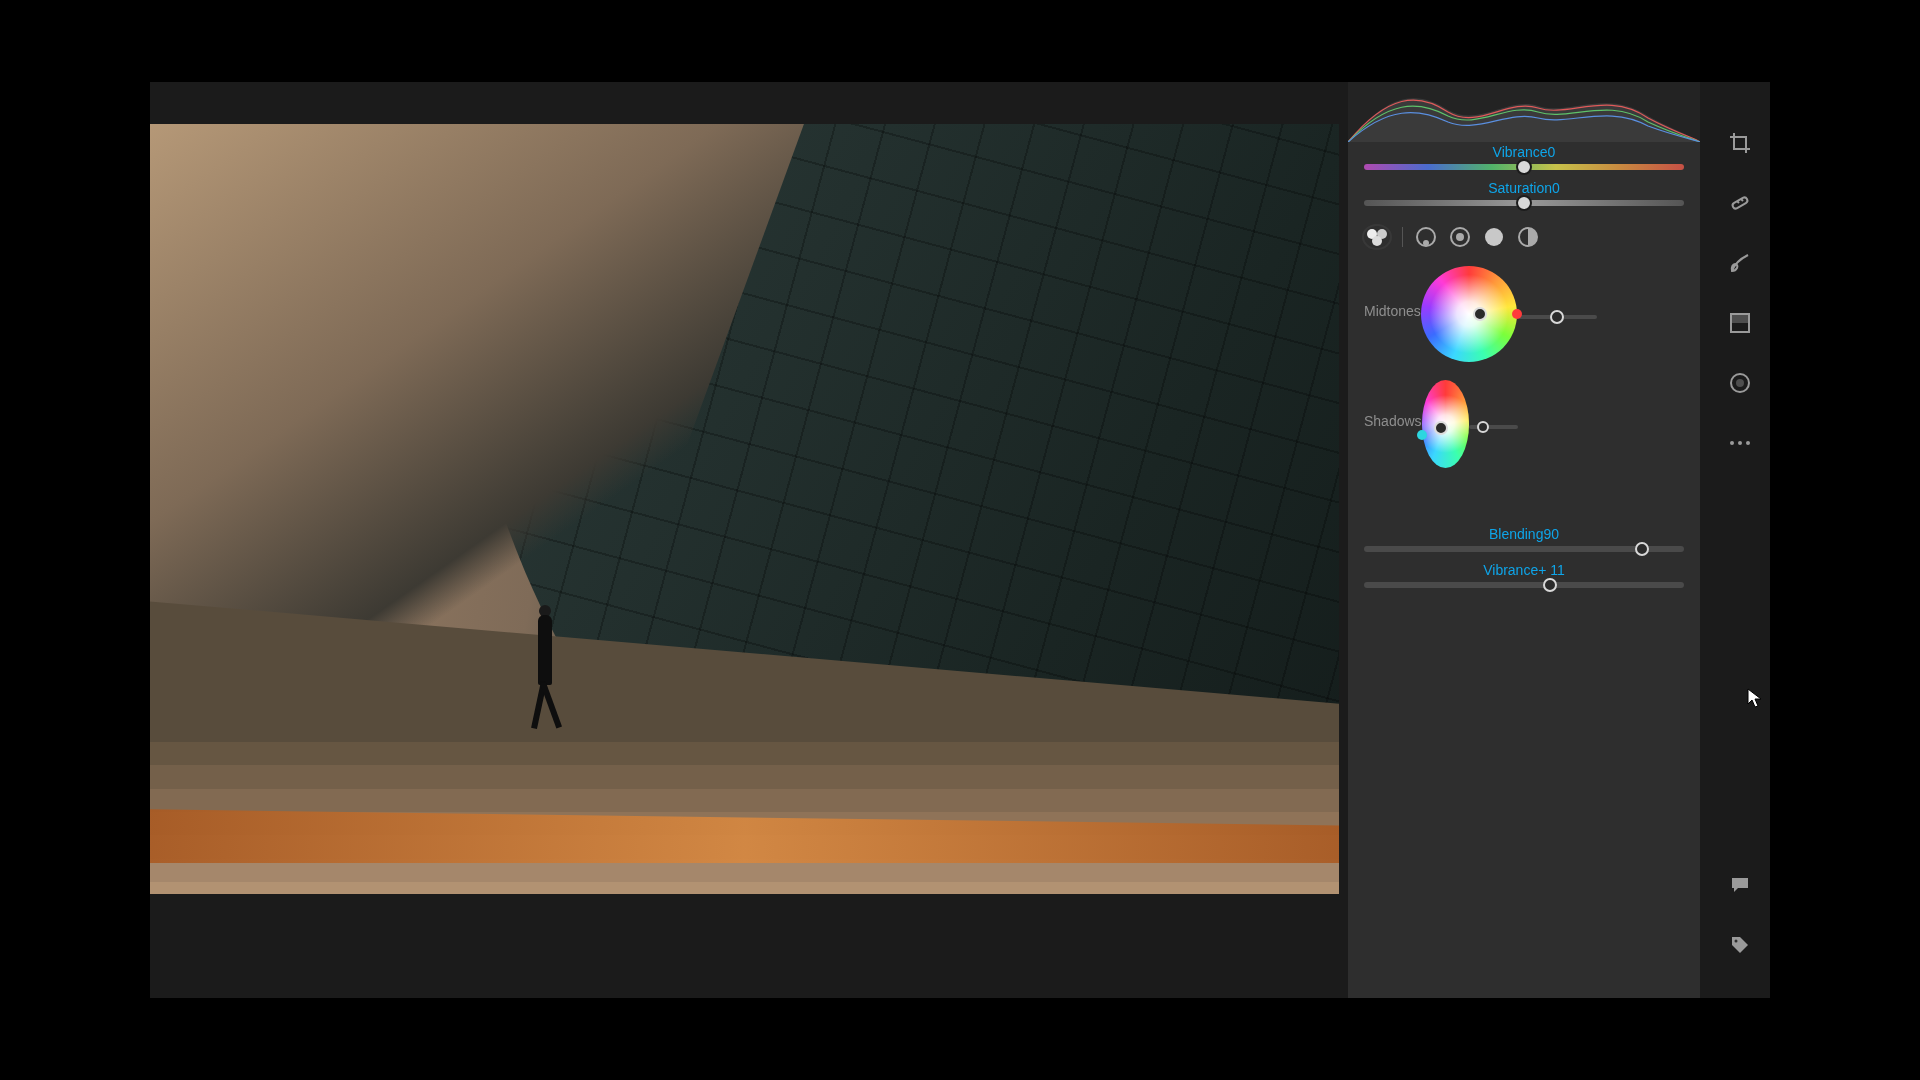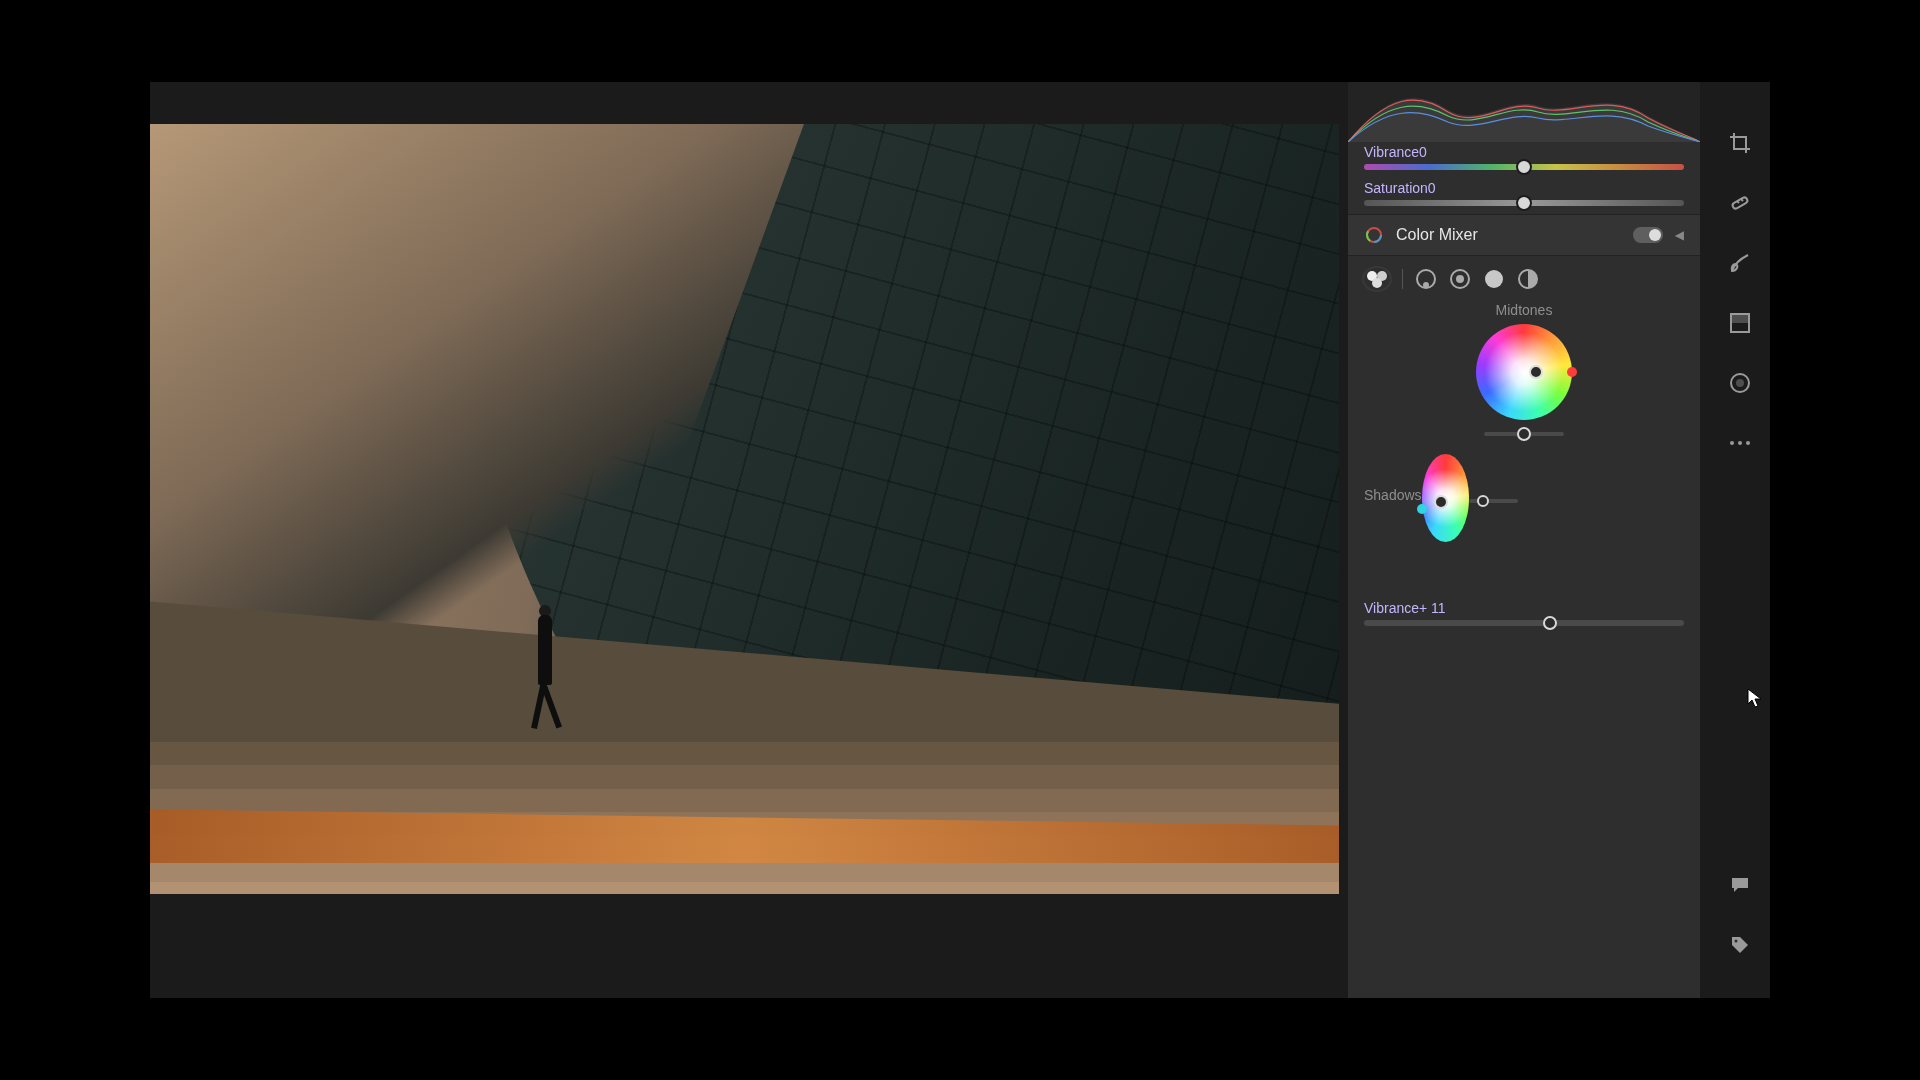--- a/index.html
+++ b/index.html
@@ -91,21 +91,21 @@
 
 .histo {
   position: relative;
   height: 60px;
   background:#232323;
   overflow:hidden;
 }
 .histo svg { position:absolute; inset:0; width:100%; height:100%; }
 
 .srow { padding: 2px 16px 8px 16px; }
-.srow .lab { display:flex; justify-content:flex-start; color:#c4b5fd; font-size:14px; margin-bottom:4px;}
+.srow .lab { display:flex; justify-content:center; color:#0ea5e9; font-size:14px; margin-bottom:4px;}
 .track { position:relative; height:6px; border-radius:3px; }
 .track.hue { background: linear-gradient(90deg,#b04ab0,#4a6cce,#51b36a,#c7c24a,#c98a40,#c65045);}
 .track.grey { background: linear-gradient(90deg,#555,#999,#555);}
 .track.plain { background:#4a4a4a;}
 .knob {
   position:absolute; top:50%; width:16px; height:16px; border-radius:50%;
   background:#d8d8d8; border:2px solid #1c1c1c; transform:translate(-50%,-50%);
 }
 .knob.hollow { background:#2b2b2b; border:2px solid #d8d8d8; width:14px; height:14px;}
 .miniknob {
@@ -134,21 +134,21 @@
   display:flex; align-items:center; gap:12px;
   padding: 12px 16px 4px 16px;
 }
 .viewrow svg { display:block; }
 .vbtn { width:22px; height:22px; border-radius:50%; position:relative;}
 .vbtn.three { width:26px; height:22px;}
 .vbtn.sel { outline:2px solid rgba(255,255,255,0.05);}
 .subcap { text-align:center; color:#8e8e8e; font-size:14px; }
 
 .wheels { padding: 8px 16px 0 16px; }
-.wheelbig { display:flex; flex-direction:column; align-items:center; }
+.wheelbig { display:flex; flex-direction:row; align-items:center; }
 .wheelpair { display:flex; justify-content:space-between; margin-top:12px;}
 .wcol { display:flex; flex-direction:row; align-items:center; width:48%; }
 .wheel {
   border-radius:50%;
   background: conic-gradient(from 0deg,
     #ff3b3b, #ff9a3b, #ffe83b, #7bff3b, #3bffb0, #3bd7ff, #3b6bff, #9a3bff, #ff3bd7, #ff3b3b);
   position:relative;
 }
 .wheel::after{
   content:""; position:absolute; inset:0; border-radius:50%;
@@ -225,32 +225,20 @@
     <div class="srow">
       <div class="lab">
         <span>Saturation</span>
         <span>0</span>
       </div>
       <div class="track grey">
         <div class="knob" style="left: 50%;"></div>
       </div>
     </div>
 
-    <div class="section-hd">
-      <span class="ico">
-        <svg width="18" height="18" viewBox="0 0 18 18">
-            <circle cx="9" cy="9" r="7" fill="none" stroke="#cc4a4a" stroke-width="2"></circle>
-            <circle cx="9" cy="9" r="7" fill="none" stroke="#4a9acc" stroke-width="2" stroke-dasharray="11 33"></circle>
-            <circle cx="9" cy="9" r="7" fill="none" stroke="#6acc4a" stroke-width="2" stroke-dasharray="11 33" stroke-dashoffset="-15"></circle>
-          </svg>
-      </span>
-      <span class="ttl">Color Mixer</span>
-      <span class="toggle"></span>
-      <span class="chev">◀</span>
-    </div>
 
 
     <div class="viewrow">
       <span class="vbtn three sel">
         <svg width="26" height="22" viewBox="0 0 26 22">
           <circle cx="8" cy="8" r="5" fill="#eee"></circle>
             <circle cx="18" cy="8" r="5" fill="#ccc"></circle>
             <circle cx="13" cy="15" r="5" fill="#ddd"></circle>
         </svg>
       </span>
@@ -304,20 +292,29 @@
           <div class="lumtrack min">
             <div class="miniknob" style="left: 28%;"></div>
           </div>
         </div>
 
       </div>
     </div>
 
     <div style="height:56px"></div>
 
+    <div class="srow">
+      <div class="lab">
+        <span>Blending</span>
+        <span>90</span>
+      </div>
+      <div class="track plain">
+        <div class="knob hollow" style="left: 87%;"></div>
+      </div>
+    </div>
 
     <div class="srow">
       <div class="lab">
         <span>Vibrance</span>
         <span>+ 11</span>
       </div>
       <div class="track plain">
         <div class="knob hollow" style="left: 58%;"></div>
       </div>
     </div>

